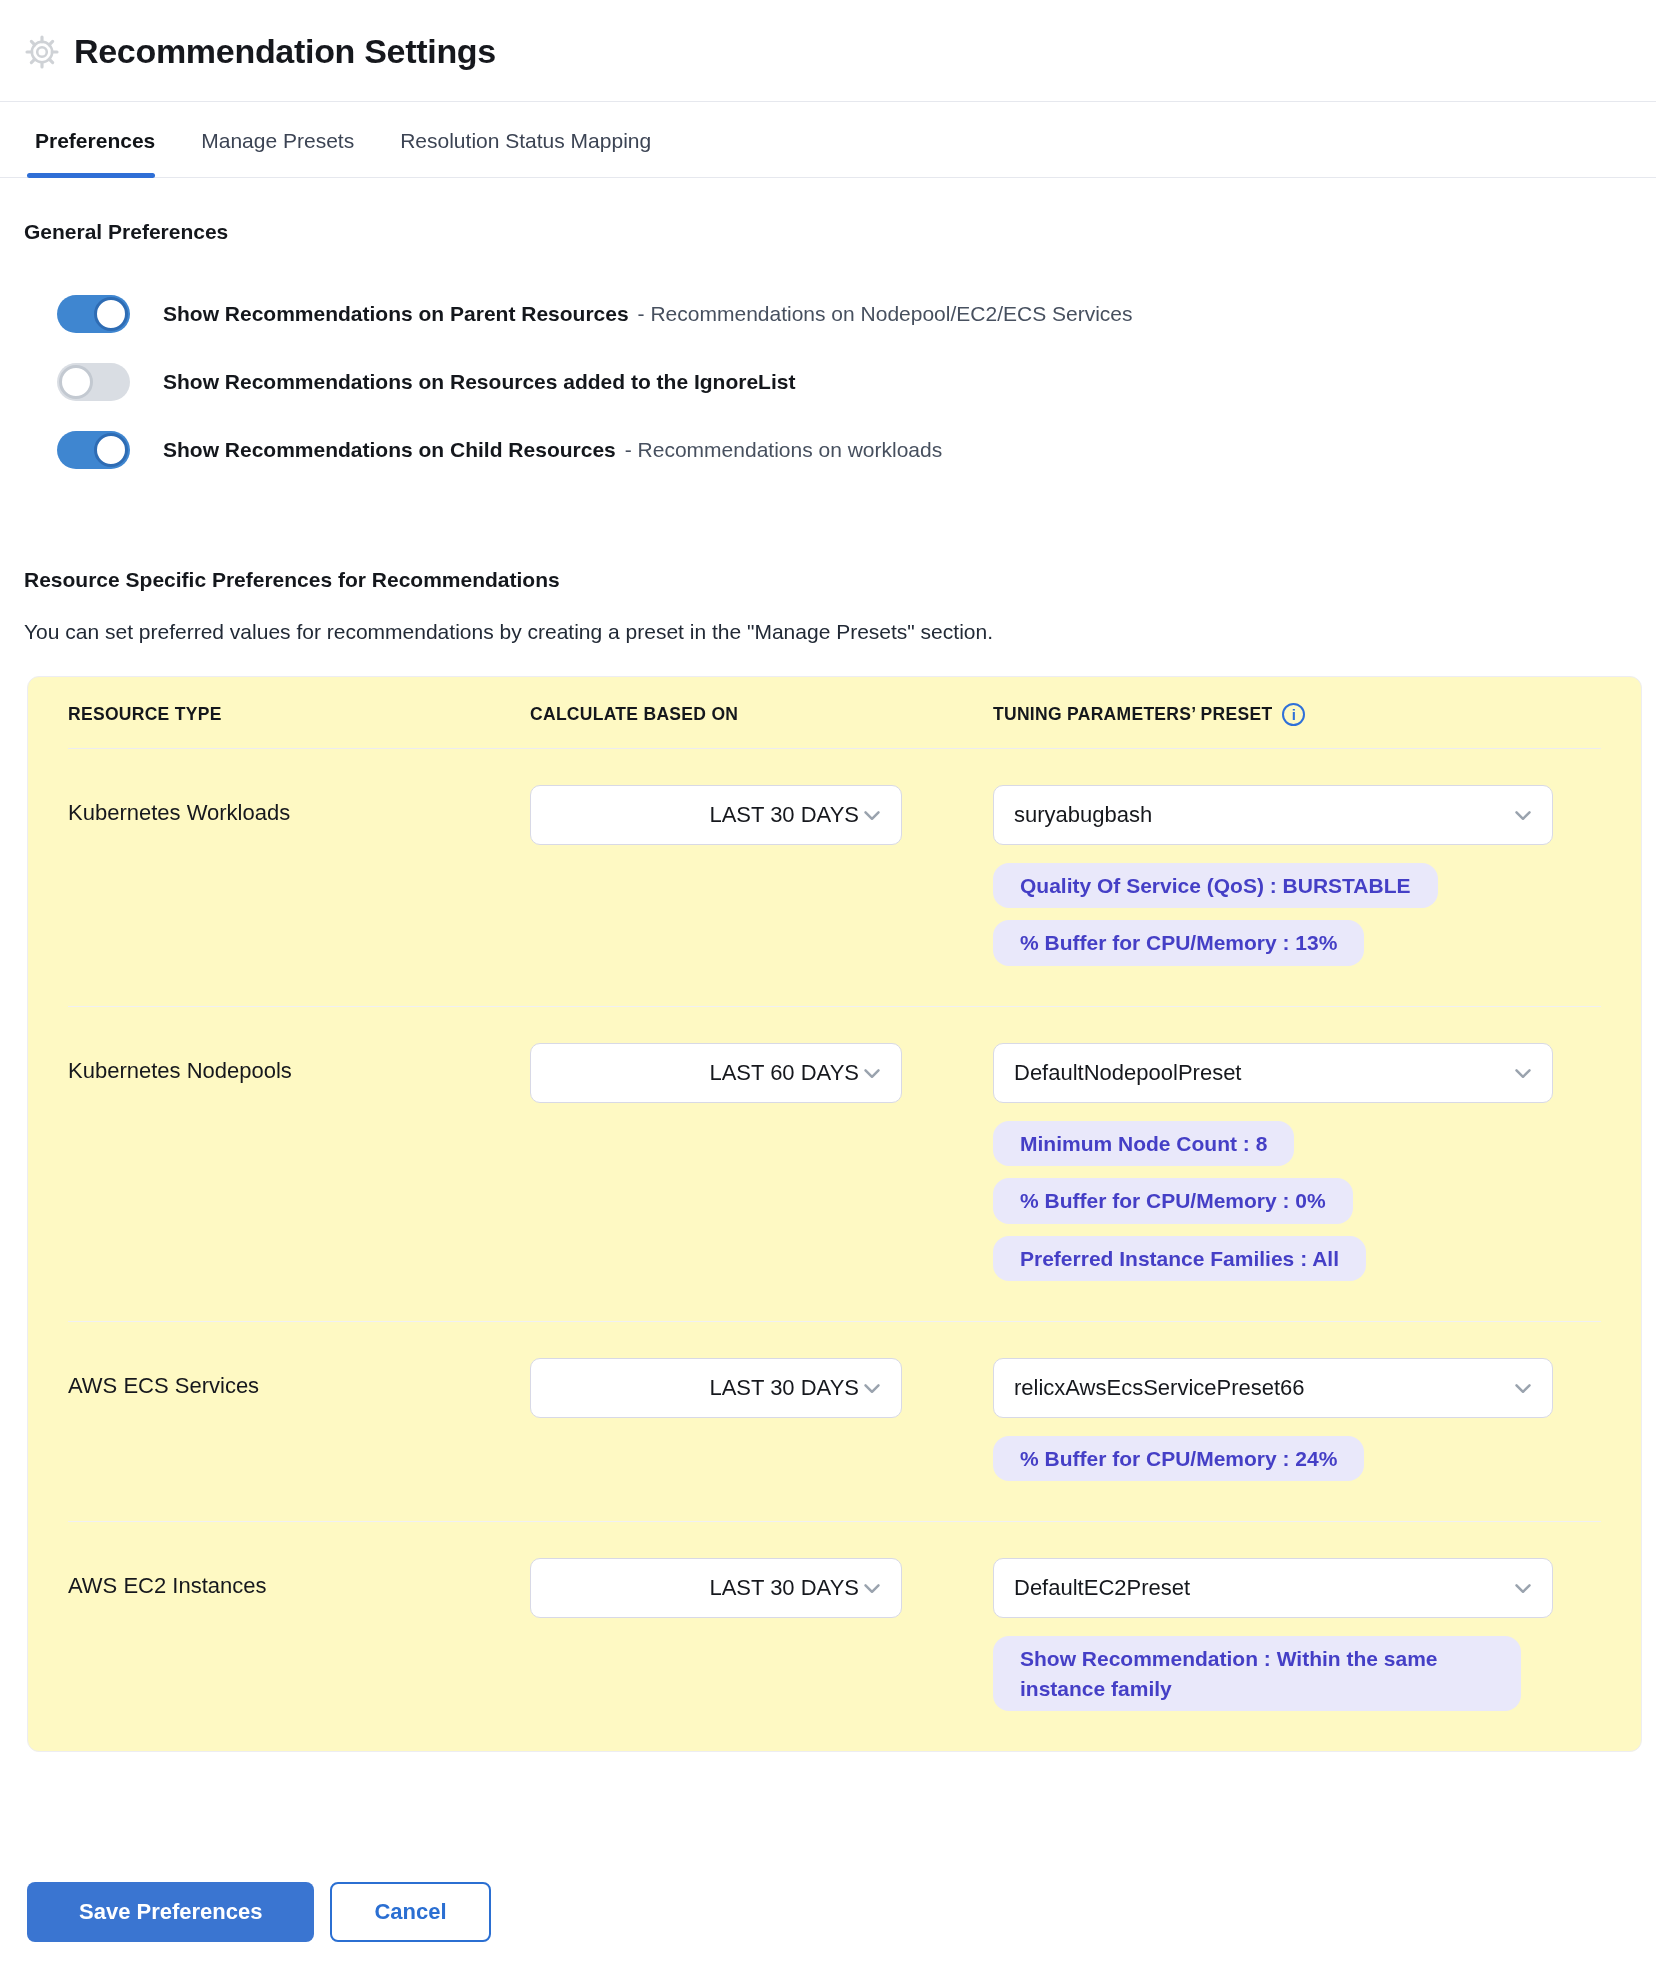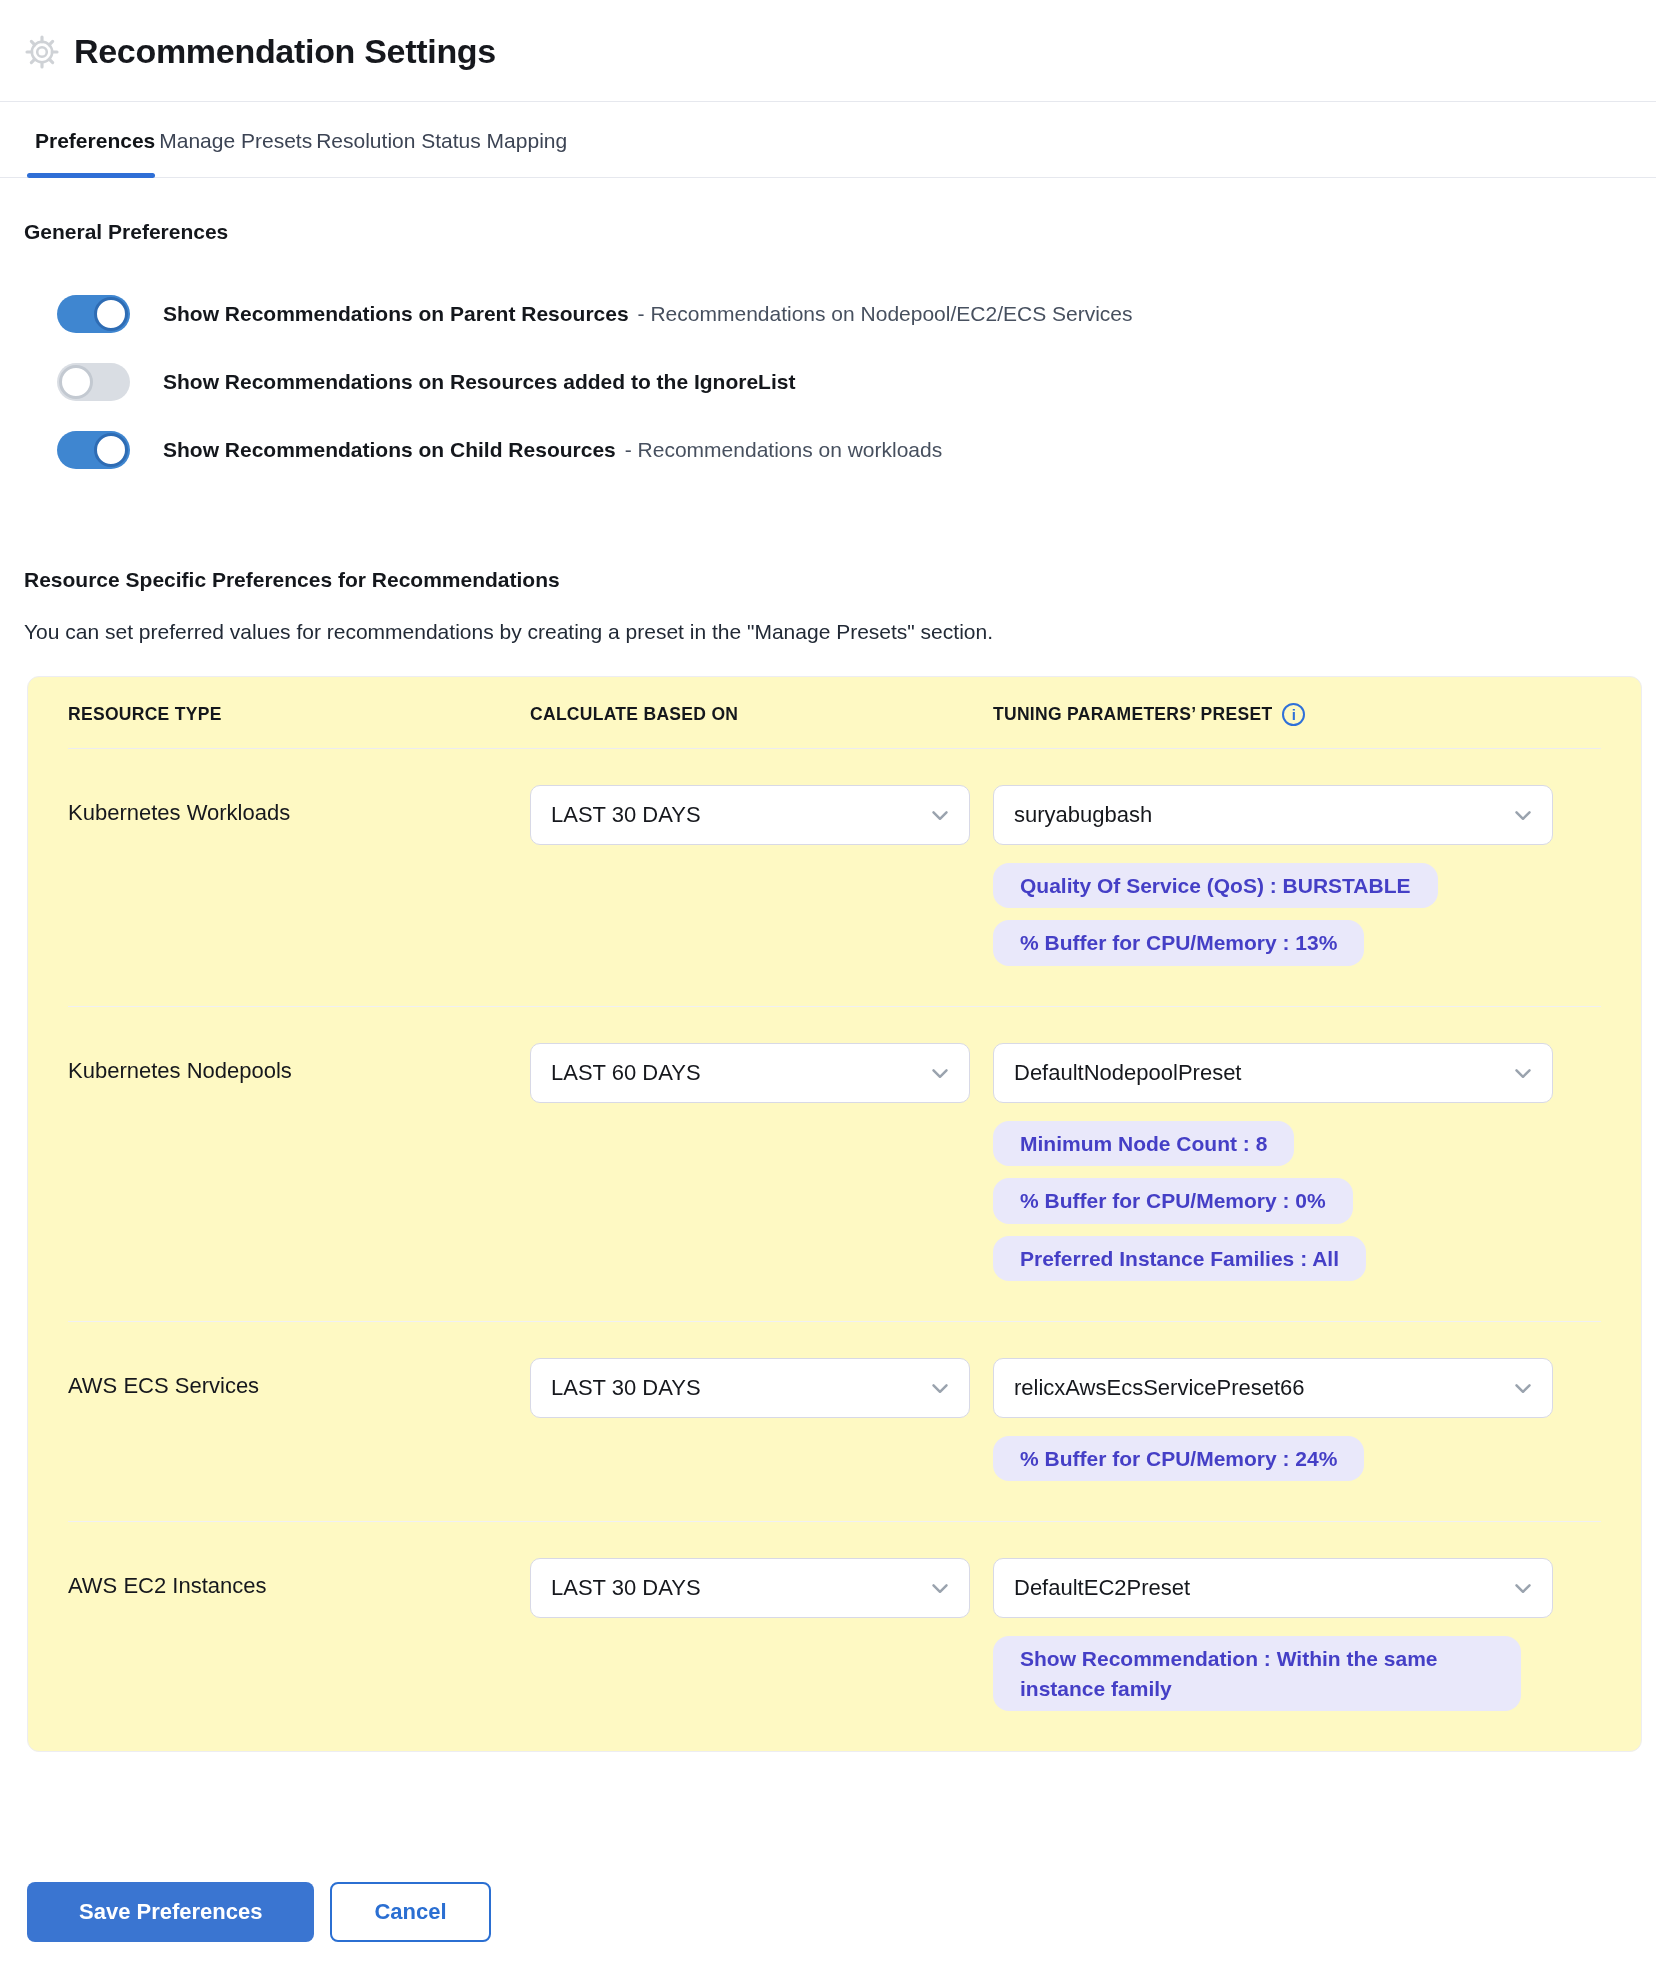--- a/index.html
+++ b/index.html
@@ -16,21 +16,21 @@
   .page-header {
     display: flex; align-items: center; gap: 14px;
     padding: 32px 24px 30px 24px;
     border-bottom: 1px solid #e6e8ee;
   }
   .gear-icon { width: 36px; height: 36px; flex: none; }
   .page-title { font-size: 34px; font-weight: 700; letter-spacing: -0.3px; }
 
   
   .tabs {
-    display: flex; 
+    display: flex; gap: 42px;
     padding-left: 33px;
     border-bottom: 1px solid #e6e8ee;
   }
   .tab {
     position: relative;
     padding: 27px 2px 24px 2px;
     font-size: 21px; color: #3c4454; cursor: pointer; white-space: nowrap;
   }
   .tab.active { color: #111418; font-weight: 700; }
   .tab.active::after {
@@ -97,21 +97,21 @@
   .trow:last-child { border-bottom: none; }
   .rtype { font-size: 22px; color: #16181d; padding-top: 15px; }
 
   .select {
     height: 60px; background: #fff;
     border: 1.5px solid #d8d9e6; border-radius: 10px;
     display: flex; align-items: center; justify-content: space-between;
     padding: 0 16px 0 20px;
     font-size: 22px; color: #16181d; cursor: pointer;
   }
-  .col2 .select { width: 440px; }
+  .col2 .select { width: 372px; justify-content: flex-end; }
   .col3 .select { width: 560px; }
   .chevron { width: 26px; height: 26px; flex: none; }
 
   .badges {
     margin-top: 18px; display: flex; flex-direction: column;
     align-items: flex-start; gap: 12px;
   }
   .badge {
     background: #e9e8fa; color: #453fc6;
     font-size: 21px; font-weight: 600; line-height: 1.4;

